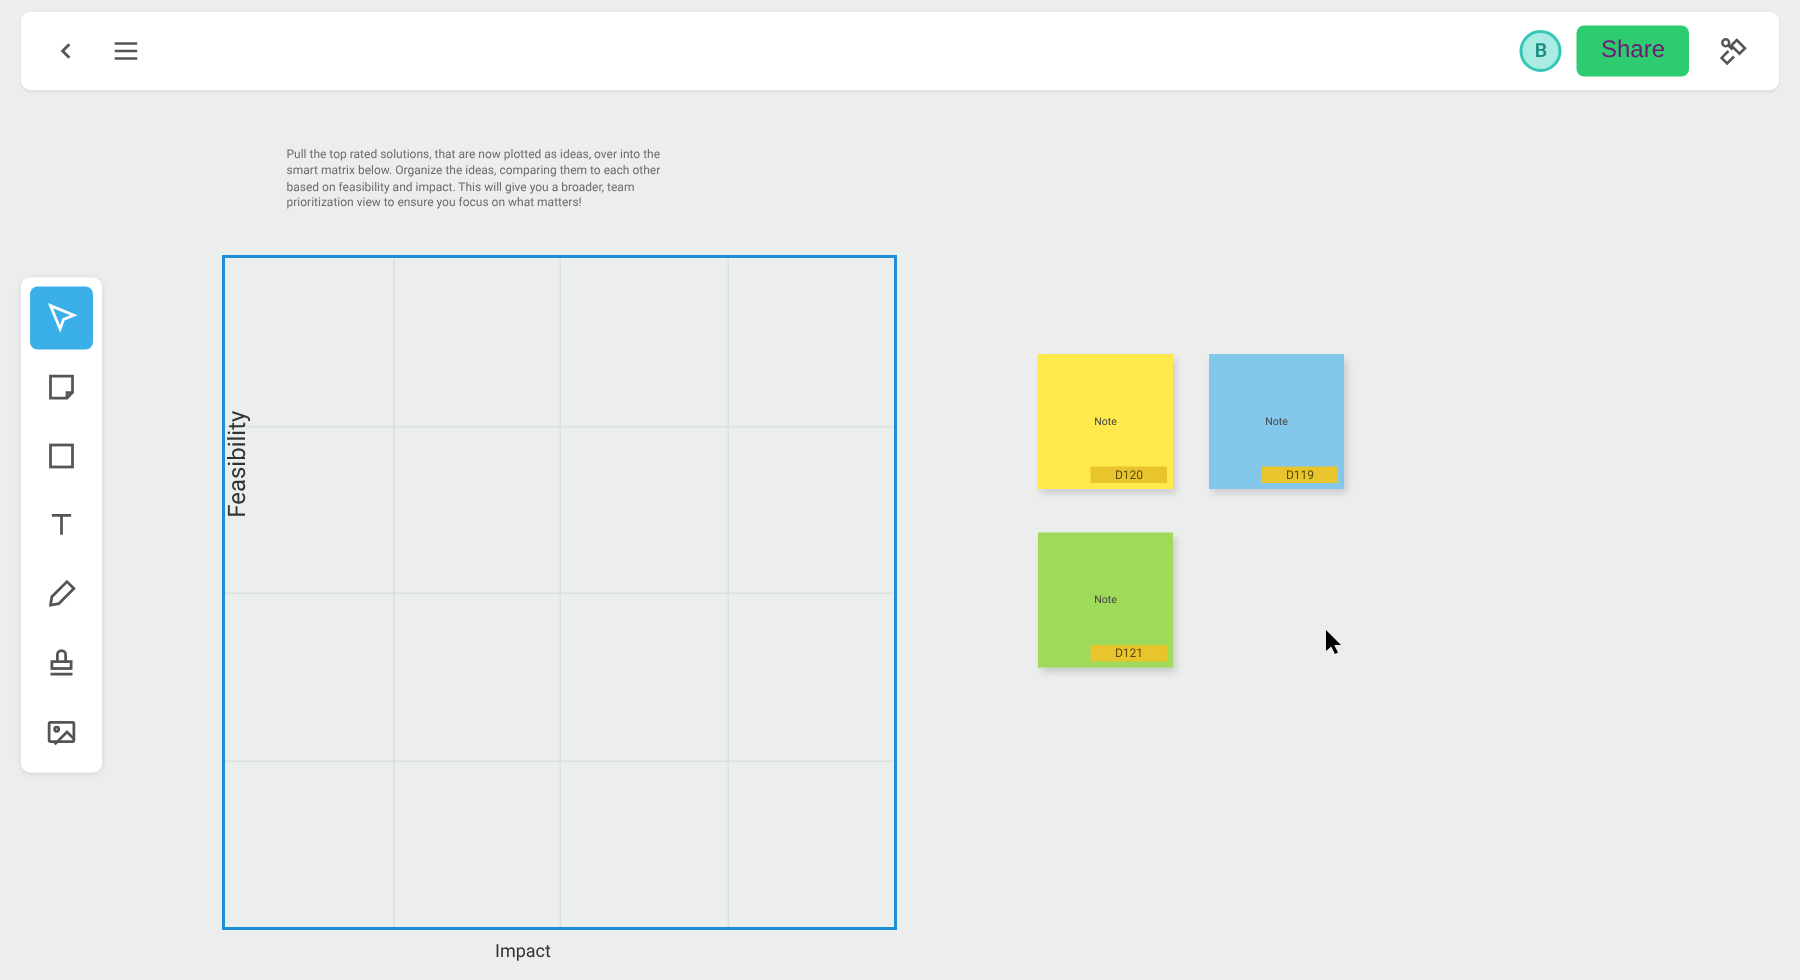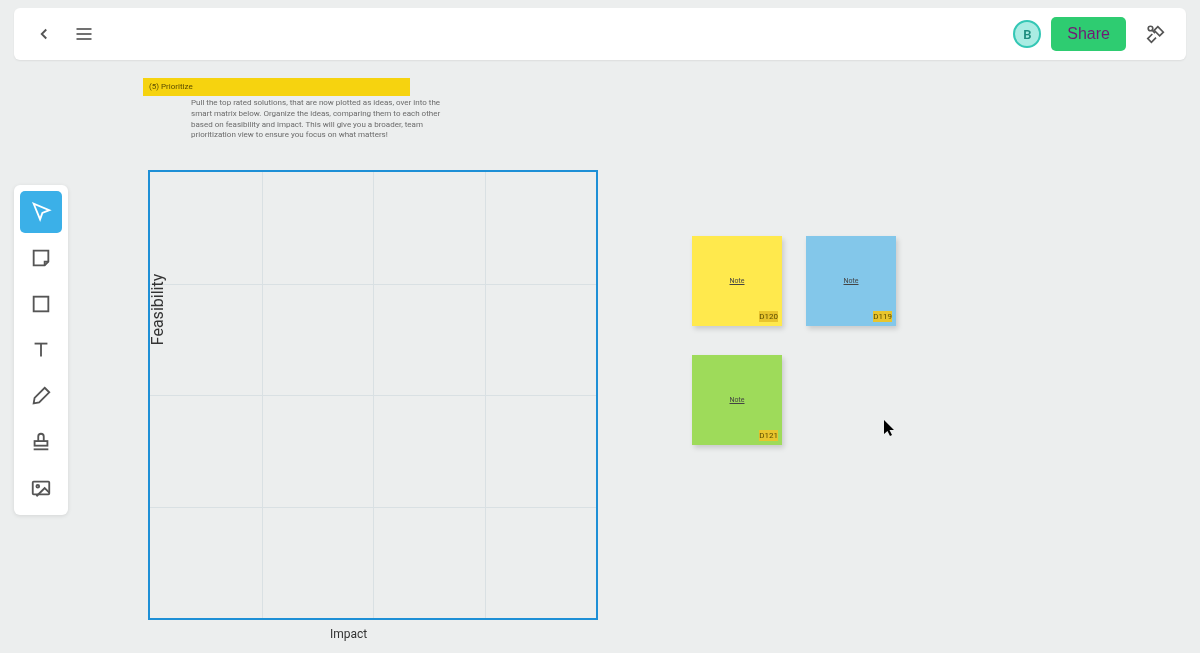--- a/index.html
+++ b/index.html
@@ -19,22 +19,22 @@
   
   .canvas { position:absolute; left:0; top:0; width:1200px; height:653px; pointer-events:none; }
   .canvas > * { pointer-events:auto; }
   .yellow-bar { position:absolute; left:143px; top:78px; width:267px; height:18px; background:#f6d30f; color:#5a4c00; font-size:8px; padding:4px 6px; }
   .instr { position:absolute; left:143px; top:98px; width:270px; font-size:8px; line-height:1.35; color:#6b6b6b;margin-left:48px; }
   .matrix-wrap { position:absolute; left:148px; top:170px; width:450px; height:450px; border:2px solid #1d8fd6; background:transparent;}
   .grid-v, .grid-h { position:absolute; background:#d9e0e3; }
   .ylabel { position:absolute; left:122px; top:300px; transform:rotate(-90deg); transform-origin:center; font-size:16px; color:#333; }
   .xlabel { position:absolute; left:330px; top:627px; font-size:12px; color:#333; }
   
-  .note { position:absolute; width:90px; height:90px; font-size:7px; color:#444; display:flex; align-items:center; justify-content:center; box-shadow:2px 3px 5px rgba(0,0,0,.15); cursor:move;text-decoration:underline;}
-  .note .tag { position:absolute; right:4px; bottom:4px; background:#e8c52d; color:#5a4c00; font-size:8px; padding:1px 0; }
+  .note { position:absolute; width:90px; height:90px; font-size:7px; color:#444; display:flex; align-items:center; justify-content:center; box-shadow:2px 3px 5px rgba(0,0,0,.15); cursor:move;}
+  .note .tag { position:absolute; right:4px; bottom:4px; background:#e8c52d; color:#5a4c00; font-size:8px; padding:1px 16px; }
   .note.yellow { background:#ffe94d; }
   .note.blue   { background:#83c7ea; }
   .note.green  { background:#9edb5a; }
   .cursor-arrow { position:absolute; width:14px; height:18px; color:#000; }
   svg { display:block; }
 </style>
 </head>
 <body>
 
 <div class="header">
@@ -103,21 +103,20 @@
   <div class="tool">
     <svg width="22" height="22" viewBox="0 0 24 24" fill="none" stroke="currentColor" stroke-width="2">
         <rect x="3" y="5" width="18" height="14" rx="1"></rect>
         <circle cx="8.5" cy="10" r="1.5"></circle>
         <path d="M21 17l-5-5-9 9"></path>
       </svg>
   </div>
 </div>
 
 <div class="canvas">
-  <div class="yellow-bar"><span>(5) Prioritize</span></div>
   <div class="instr">Pull the top rated solutions, that are now plotted as ideas, over into the smart matrix below. Organize the ideas, comparing them to each other based on feasibility and impact. This will give you a broader, team prioritization view to ensure you focus on what matters!</div>
 
   <div class="matrix-wrap">
 
     <div class="grid-v" style="left:25%;top:0;width:1px;height:100%"></div>
     <div class="grid-v" style="left:50%;top:0;width:1px;height:100%"></div>
     <div class="grid-v" style="left:75%;top:0;width:1px;height:100%"></div>
     <div class="grid-h" style="top:25%;left:0;height:1px;width:100%"></div>
     <div class="grid-h" style="top:50%;left:0;height:1px;width:100%"></div>
     <div class="grid-h" style="top:75%;left:0;height:1px;width:100%"></div>

